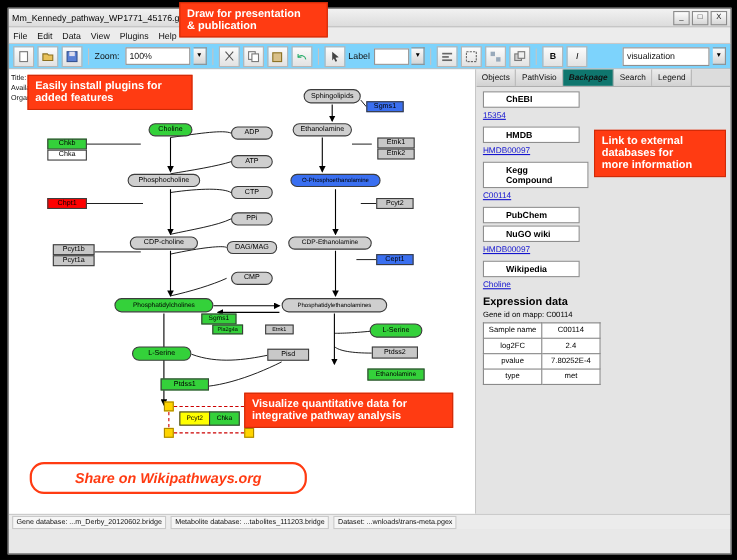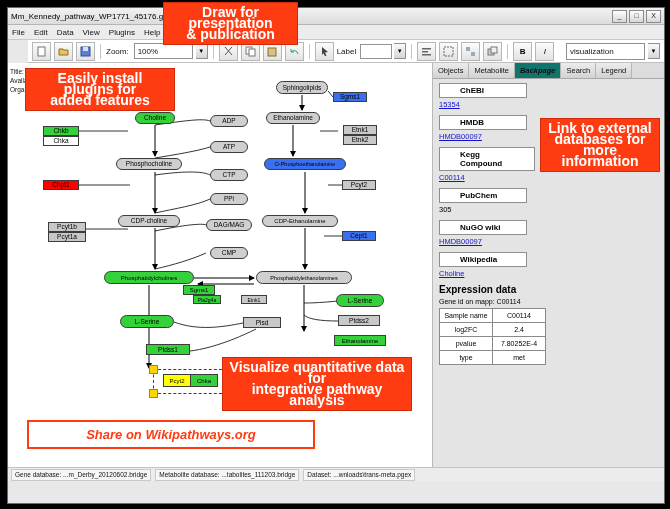--- a/index.html
+++ b/index.html
@@ -10,21 +10,21 @@
   .titlebar{height:16px;background:linear-gradient(#f2f2f2,#dcdcdc);border-bottom:1px solid #b4b4b4;display:flex;align-items:center;padding:0 3px;font-size:8px;color:#000;}
   .titlebar .tname{flex:1;white-space:nowrap;overflow:hidden;}
   .winbtns{display:flex;gap:2px;}
   .winbtn{width:13px;height:11px;border:1px solid #8a8a8a;background:linear-gradient(#fdfdfd,#d7d7d7);font-size:7px;line-height:10px;text-align:center;color:#222;}
 
   
   .menubar{height:14px;background:#ececec;border-bottom:1px solid #c8c8c8;display:flex;align-items:center;padding-left:4px;gap:9px;font-size:8px;color:#111;}
   .menubar span{cursor:default;}
 
   
-  .toolbar{height:22px;background:#ffffff;border-bottom:1px solid #c0c0c0;display:flex;align-items:center;padding:0 4px;gap:3px;margin-left:20px;}
+  .toolbar{height:22px;background:#7dd3fc;border-bottom:1px solid #c0c0c0;display:flex;align-items:center;padding:0 4px;gap:3px;}
   .tbl{font-size:8px;color:#111;margin-right:2px;}
   .zoombox{width:54px;height:14px;background:#fff;border:1px solid #909090;font-size:8px;display:flex;align-items:center;padding-left:3px;color:#111;}
   .zarrow{width:11px;height:14px;border:1px solid #909090;border-left:none;background:linear-gradient(#fafafa,#d5d5d5);display:flex;align-items:center;justify-content:center;font-size:6px;}
   .tbtn{width:17px;height:17px;border:1px solid #b6b6b6;background:linear-gradient(#fcfcfc,#e2e2e2);display:flex;align-items:center;justify-content:center;}
   .tsep{width:1px;height:15px;background:#c4c4c4;margin:0 2px;}
   .labelbox{display:flex;align-items:center;gap:2px;}
   .lblinput{width:30px;height:13px;background:#fff;border:1px solid #949494;font-size:7px;}
   .topright{margin-left:auto;display:flex;align-items:center;gap:3px;}
   .viscombo{width:74px;height:15px;background:#fff;border:1px solid #8f8f8f;font-size:8px;display:flex;align-items:center;padding-left:3px;color:#111;}
 
@@ -58,21 +58,21 @@
   .exprtitle{font-size:10px;font-weight:bold;margin:4px 0 3px 0;}
   .geneid{font-size:7px;margin-bottom:3px;}
   table.expr{border-collapse:collapse;font-size:7px;}
   table.expr td{border:1px solid #8a8a8a;background:#fff;padding:1px 4px;height:11px;min-width:44px;text-align:center;color:#000;}
 
   
   .statusbar{height:13px;background:#ececec;border-top:1px solid #c2c2c2;display:flex;align-items:center;font-size:6.5px;color:#111;padding:0 3px;gap:4px;}
   .sbcell{border:1px solid #c9c9c9;background:#f6f6f6;padding:0 3px;height:10px;display:flex;align-items:center;}
 
   
-  .anno{position:absolute;background:#ff3b12;color:#fff;font-weight:bold;text-align:center;border:1px solid #cf2b08;font-size:14px;line-height:11px;padding:4px 6px;box-sizing:border-box;}
+  .anno{position:absolute;background:#ff3b12;color:#fff;font-weight:bold;text-align:left;border:1px solid #cf2b08;font-size:10px;line-height:11px;padding:4px 6px;box-sizing:border-box;}
   .annoshare{position:absolute;background:#fff;border:2px solid #ff3b12;color:#ff3b12;font-weight:bold;font-style:italic;font-size:13px;text-align:center;padding:5px 8px;box-sizing:border-box;}
 </style>
 </head>
 <body>
 
 <div id="app">
 
   <div class="titlebar">
     <div class="tname">Mm_Kennedy_pathway_WP1771_45176.gpml - PathVisio</div>
     <div class="winbtns">
@@ -278,38 +278,37 @@
         <div style="position:absolute;left:141px;top:302px;width:7px;height:7px;background:#ffd400;border:1px solid #a80;"></div>
         <div style="position:absolute;left:214px;top:302px;width:7px;height:7px;background:#ffd400;border:1px solid #a80;"></div>
         <div style="position:absolute;left:141px;top:326px;width:7px;height:7px;background:#ffd400;border:1px solid #a80;"></div>
         <div style="position:absolute;left:214px;top:326px;width:7px;height:7px;background:#ffd400;border:1px solid #a80;"></div>
       </div>
     </div>
 
     <div class="sidepanel">
       <div class="tabs">
         <div class="tab">Objects</div>
-        <div class="tab">Metabolite</div>
+        <div class="tab">PathVisio</div>
         <div class="tab active">Backpage</div>
         <div class="tab">Search</div>
         <div class="tab">Legend</div>
       </div>
 
       <div class="sidecontent">
         <div class="dbbox">ChEBI</div>
         <a class="dblink" href="#">15354</a>
 
         <div class="dbbox">HMDB</div>
         <a class="dblink" href="#">HMDB00097</a>
 
         <div class="dbbox" style="width:96px;">Kegg Compound</div>
         <a class="dblink" href="#">C00114</a>
 
         <div class="dbbox">PubChem</div>
-        <div class="dbtext">305</div>
 
         <div class="dbbox">NuGO wiki</div>
         <a class="dblink" href="#">HMDB00097</a>
 
         <div class="dbbox">Wikipedia</div>
         <a class="dblink" href="#">Choline</a>
 
         <div class="exprtitle">Expression data</div>
         <div class="geneid">Gene id on mapp: C00114</div>
 
@@ -347,13 +346,13 @@
 
 <div class="anno" style="left: 163px; top: 2px; width: 135px; white-space: pre-line;">Draw for presentation
 &amp; publication</div>
 <div class="anno" style="left: 25px; top: 68px; width: 150px; white-space: pre-line;">Easily install plugins for
 added features</div>
 <div class="anno" style="left: 540px; top: 118px; width: 120px; white-space: pre-line;">Link  to external
 databases  for
 more information</div>
 <div class="anno" style="left: 222px; top: 357px; width: 190px; white-space: pre-line;">Visualize quantitative data  for
 integrative pathway analysis</div>
-<div class="annoshare" style="left: 27px; top: 420px; width: 288px; white-space: pre-line;">Share on Wikipathways.org</div>
+<div class="annoshare" style="left: 27px; top: 420px; width: 252px; white-space: pre-line; border-radius: 13px;">Share on Wikipathways.org</div>
 
 </body></html>

